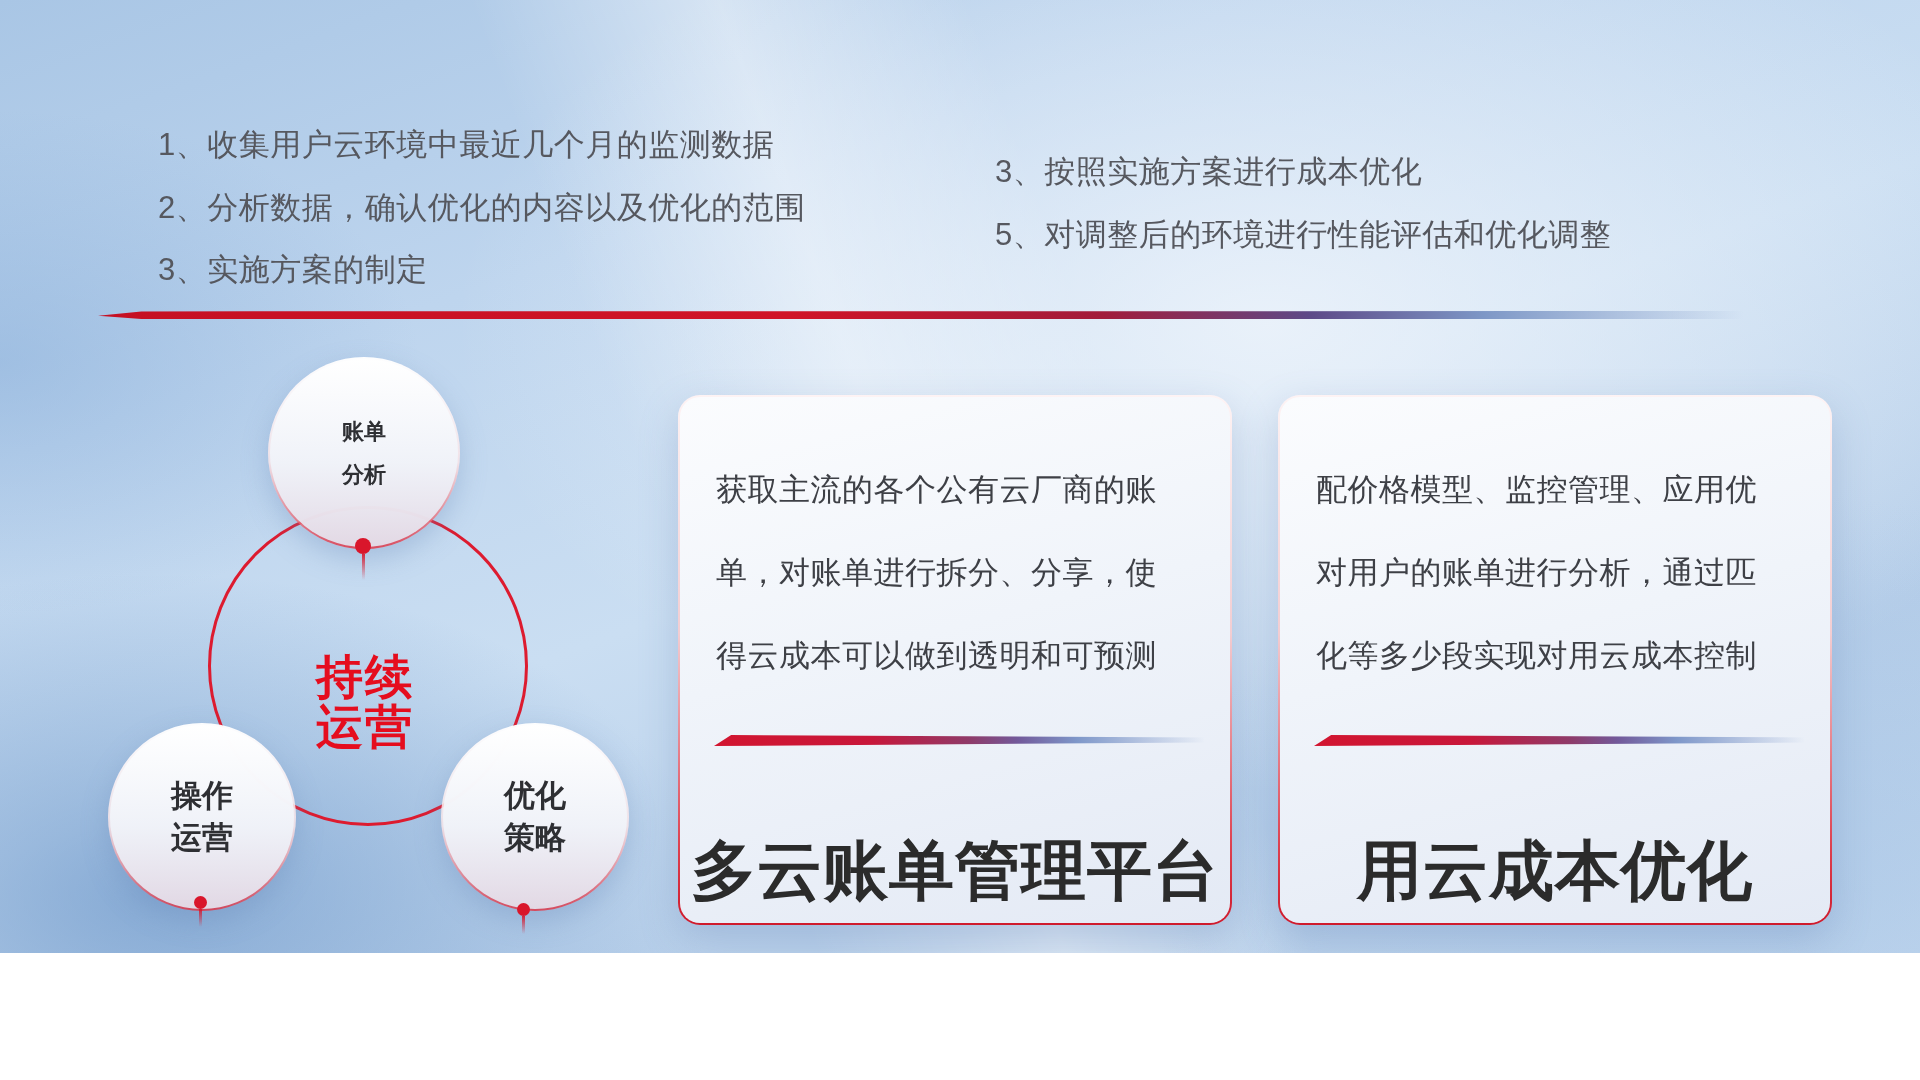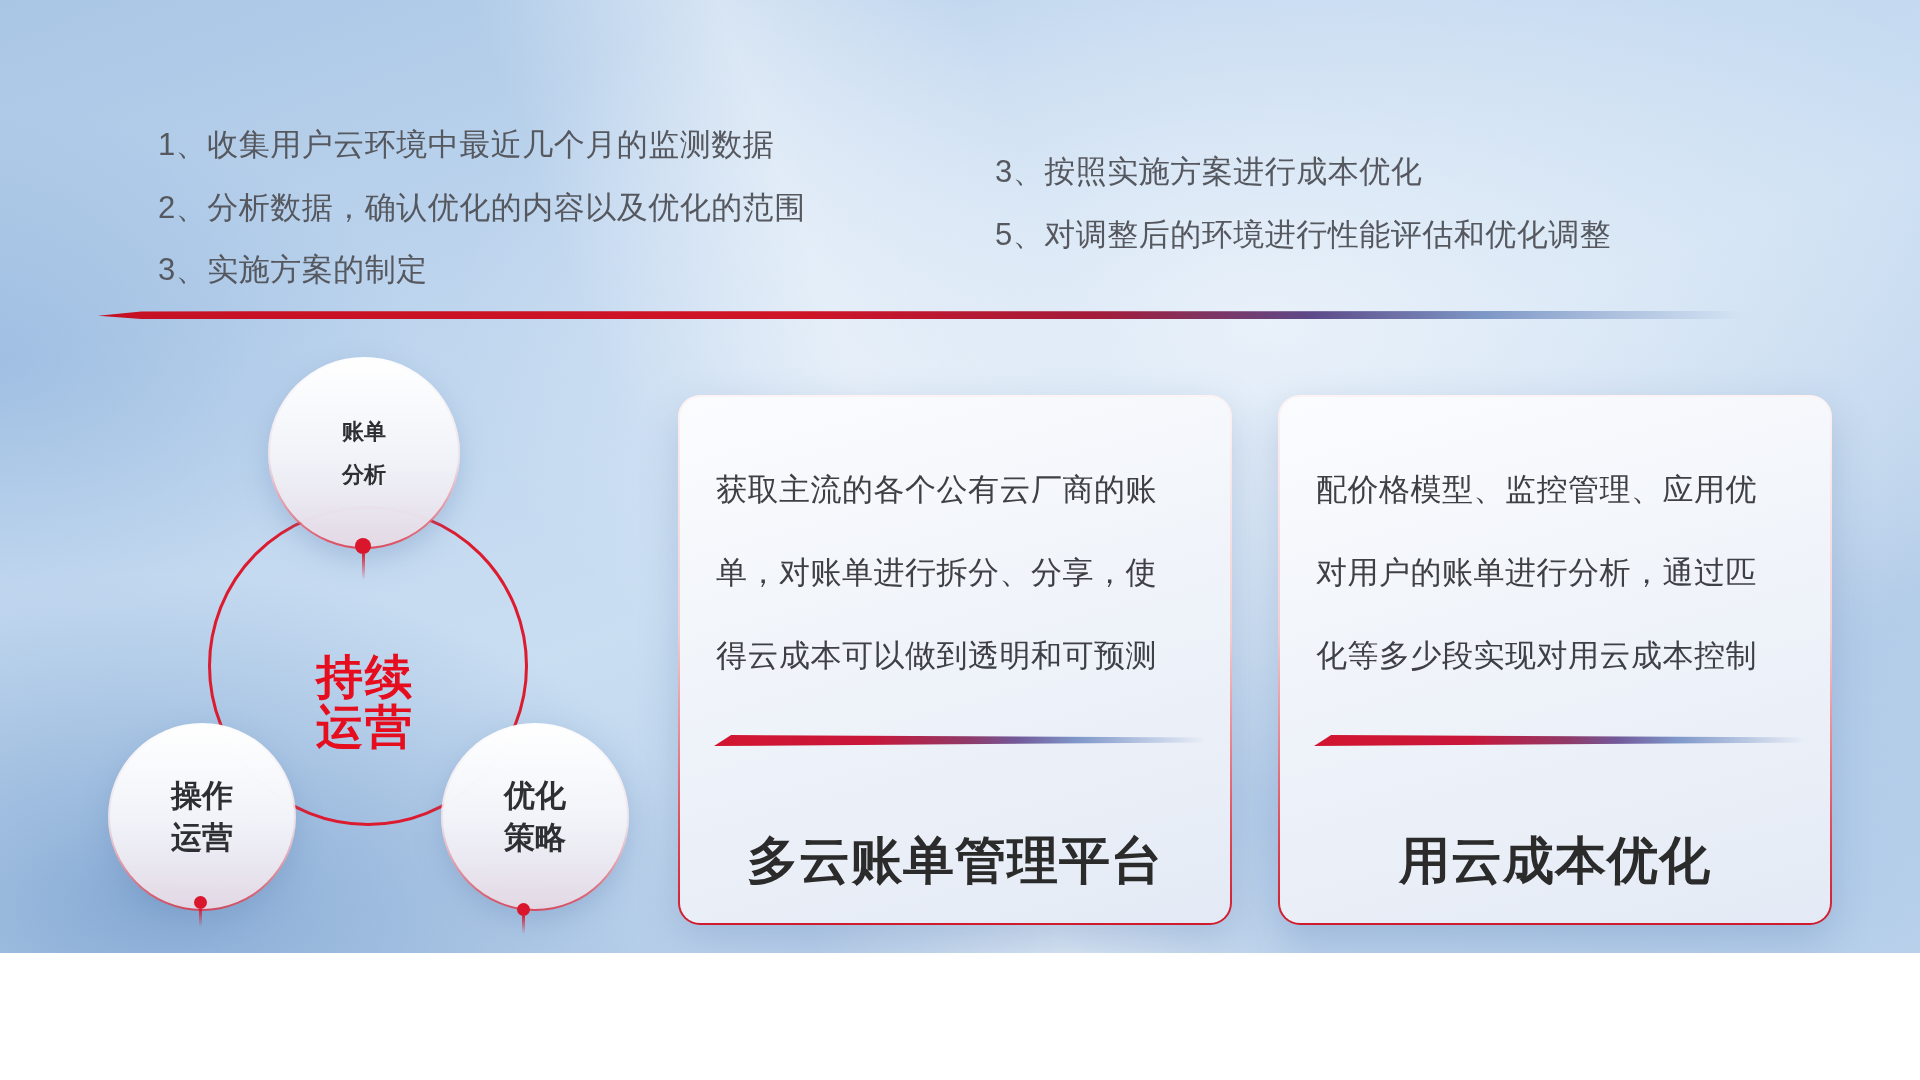--- a/index.html
+++ b/index.html
@@ -51,21 +51,21 @@
   .card-mid{left:678px;}
   .card-right{left:1278px;}
   .card-inner{position:relative;width:100%;height:100%;border-radius:20px;box-sizing:border-box;
     background:linear-gradient(165deg,#fbfcfe 0%,#f0f4fa 45%,#e4eaf5 100%);}
   .card-body{position:absolute;left:36px;top:74px;width:488px;color:#3e4046;font-size:31px;letter-spacing:0.5px;font-family:Liberation Mono, monospace;}
   .card-body .bline{height:42px;line-height:42px;margin-bottom:41px;white-space:nowrap;}
   .card-divider{position:absolute;left:34px;top:338px;width:490px;height:11px;
     background:linear-gradient(90deg,#d21530 0%,#c8173a 32%,#8f3a68 52%,#72599a 62%,#7e97c9 74%,rgba(226,234,245,0.15) 100%);
     clip-path:polygon(3.5% 0,100% 22%,100% 68%,0 100%);}
   .card-title{position:absolute;left:0;top:430px;width:100%;text-align:center;
-    color:#2b2b2b;font-size:51px;font-weight:bold;letter-spacing:1px;}
+    color:#2b2b2b;font-size:65px;font-weight:bold;letter-spacing:1px;}
 </style>
 </head>
 <body>
 
 <div class="stage">
 
   <div class="steps steps-left">
     <div>1、收集用户云环境中最近几个月的监测数据</div>
     <div>2、分析数据，确认优化的内容以及优化的范围</div>
     <div>3、实施方案的制定</div>

